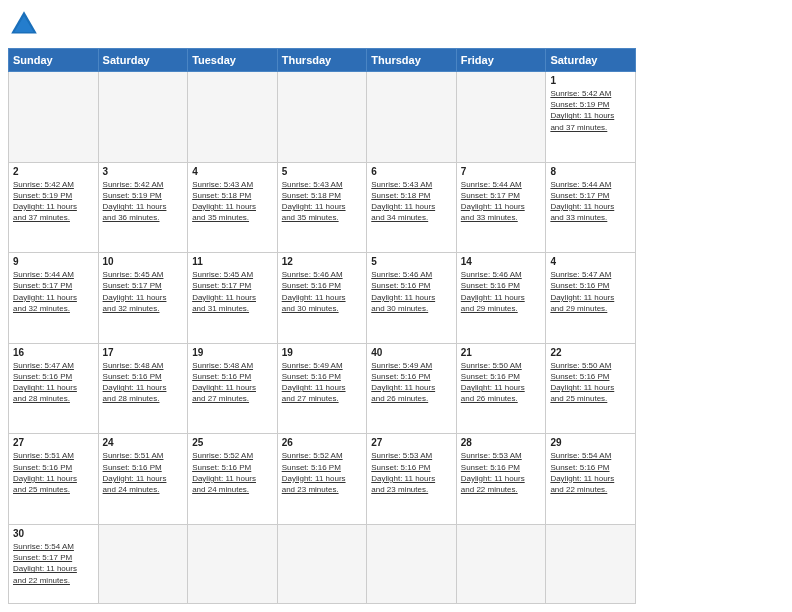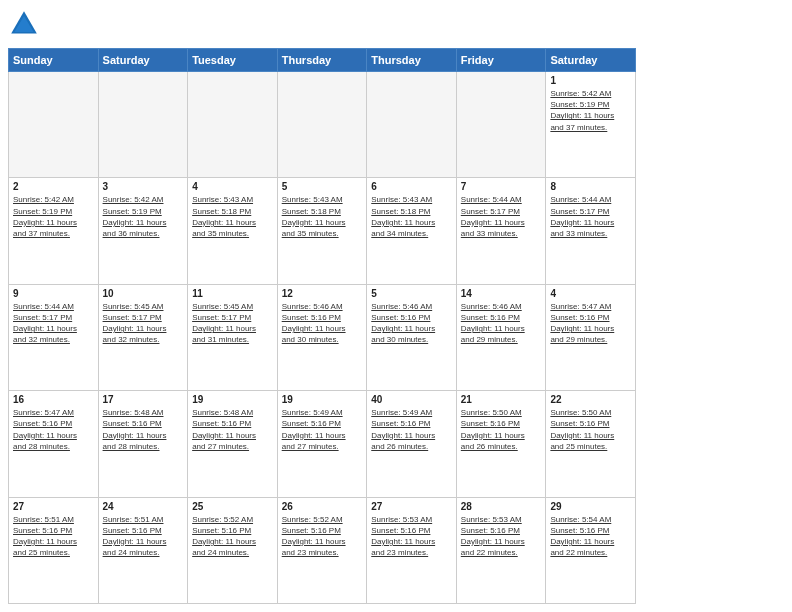--- a/index.html
+++ b/index.html
@@ -339,15 +339,30 @@
 and 22 minutes.</div>
           </td>
           <td>
             <span class="day-num">29</span>
             <div class="day-info" style="white-space: pre-line;">Sunrise: 5:54 AM
 Sunset: 5:16 PM
 Daylight: 11 hours
 and 22 minutes.</div>
           </td>
         </tr>
+        <tr class="last-row">
+          <td>
+            <span class="day-num">30</span>
+            <div class="day-info" style="white-space: pre-line;">Sunrise: 5:54 AM
+Sunset: 5:17 PM
+Daylight: 11 hours
+and 22 minutes.</div>
+          </td>
+          <td class="empty"></td>
+          <td class="empty"></td>
+          <td class="empty"></td>
+          <td class="empty"></td>
+          <td class="empty"></td>
+          <td class="empty"></td>
+        </tr>
       </tbody>
   </table>
 </div>
 
 </body></html>

